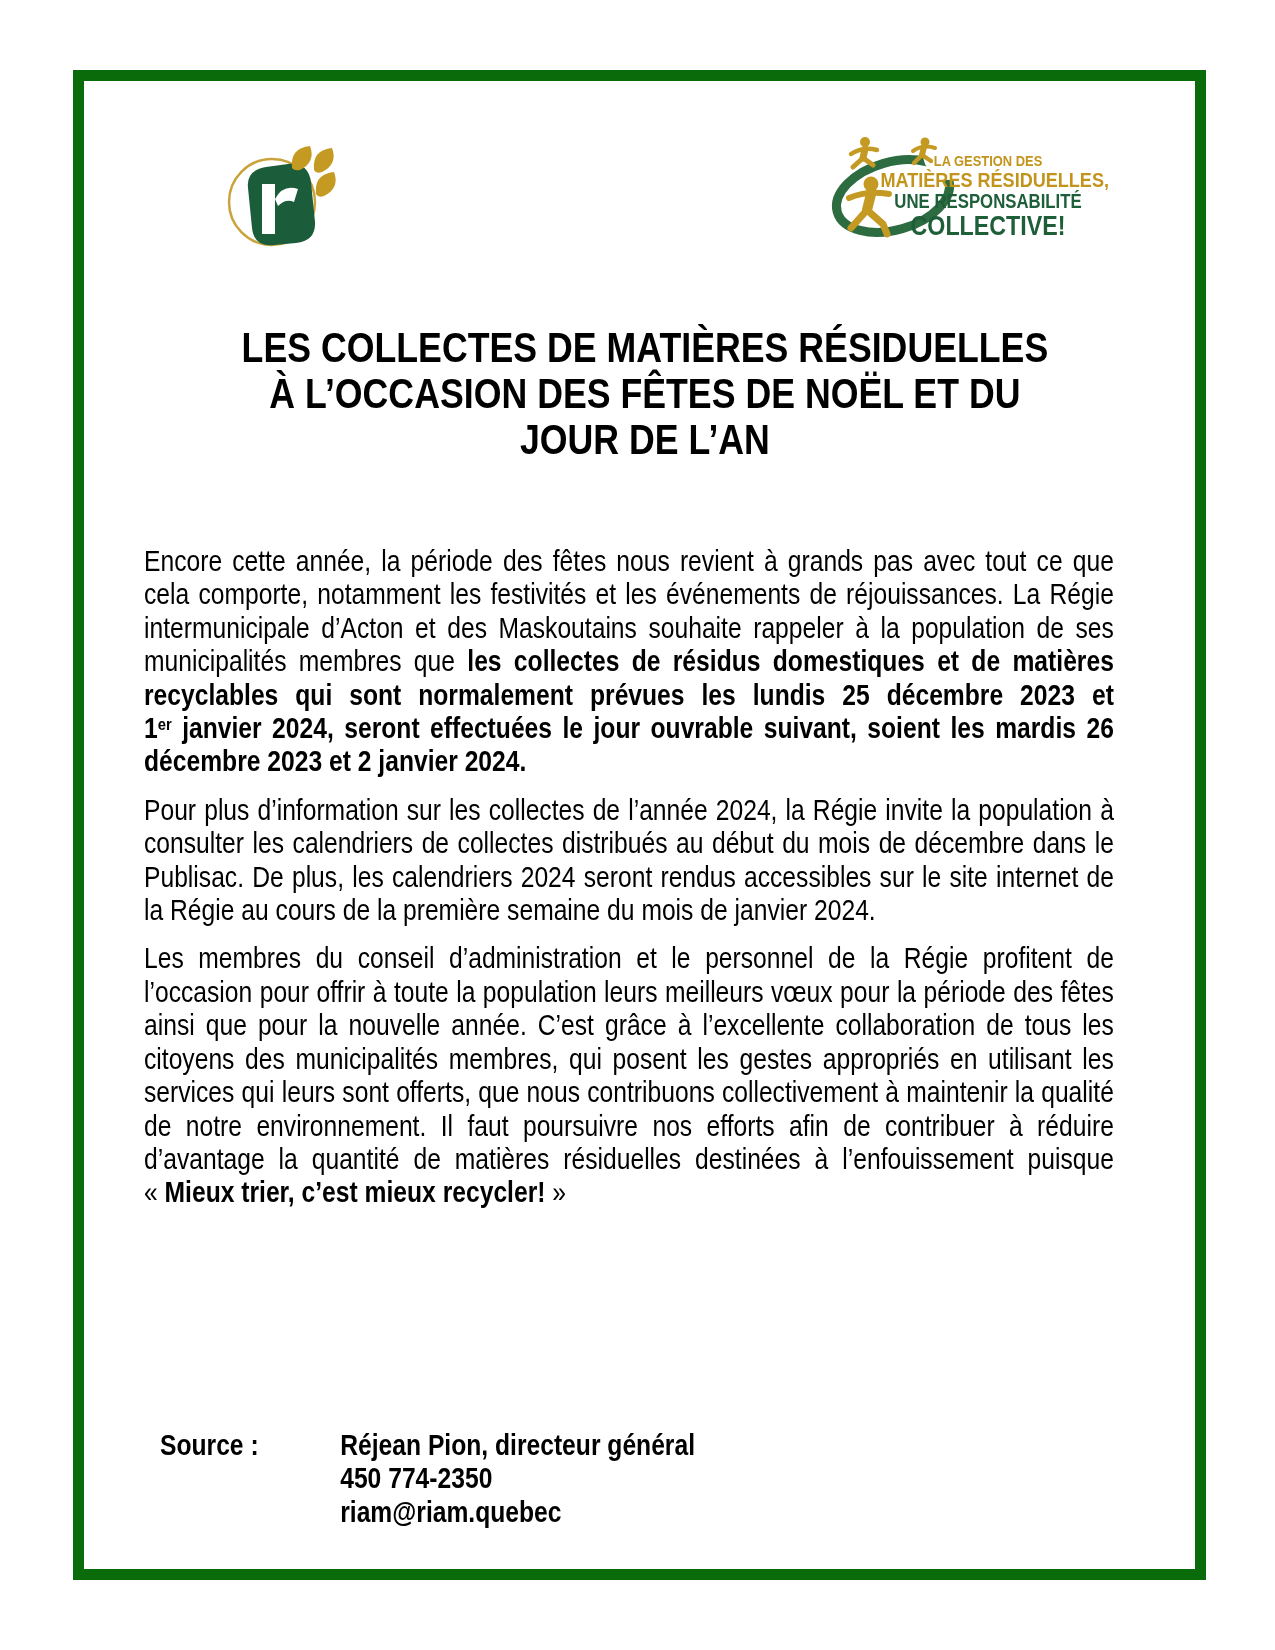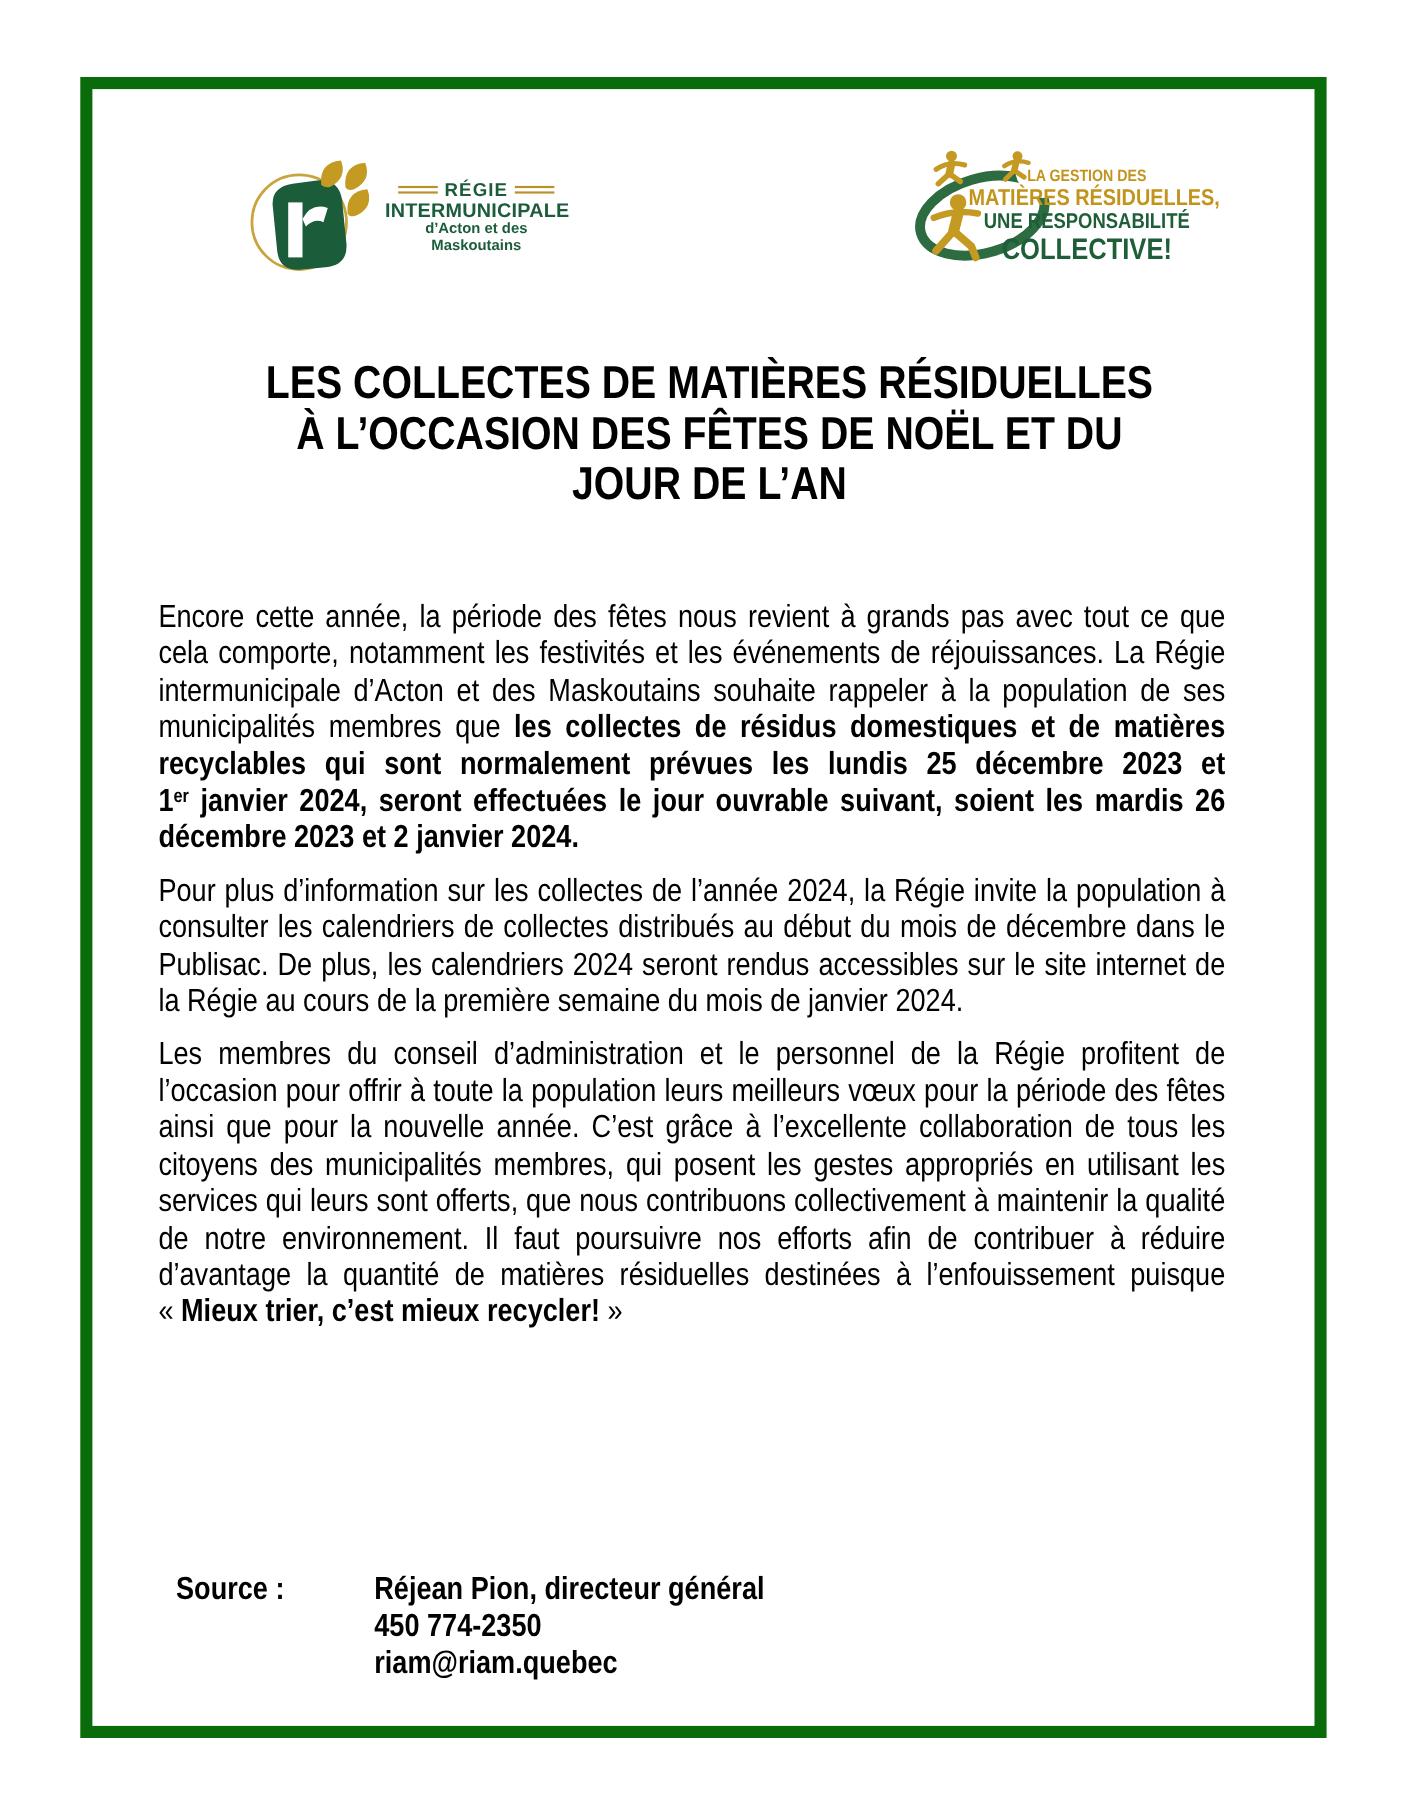--- a/index.html
+++ b/index.html
@@ -94,29 +94,20 @@
       <circle cx="46" cy="58" r="43" fill="#ffffff" stroke="#c9a43c" stroke-width="2.5"></circle>
       <path d="M22 44 Q20 26 40 23 L62 20 Q82 18 85 38 L89 78 Q90 97 70 99 L48 101 Q28 103 26 84 Z" fill="#1b5c3b"></path>
       <rect x="36" y="40" width="13" height="50" fill="#ffffff"></rect>
       <path d="M49 55 Q57 40 72 45 L68 58 Q60 54 52 62 Z" fill="#ffffff"></path>
       <g fill="#c49a22">
         <path d="M66 24 Q64 4 84 2 Q90 18 74 26 Q68 27 66 24 Z"></path>
         <path d="M88 26 Q86 6 106 4 Q112 20 96 28 Q90 30 88 26 Z"></path>
         <path d="M90 50 Q88 30 108 28 Q114 44 98 52 Q92 54 90 50 Z"></path>
       </g>
     </svg>
-    <div class="logo-left-text">
-      <div class="regie-row">
-        <span class="gold-rule"></span>
-        <span class="regie-name">RÉGIE</span>
-        <span class="gold-rule"></span>
-      </div>
-      <div class="inter-name">INTERMUNICIPALE</div>
-      <div class="acton-name">d’Acton et des Maskoutains</div>
-    </div>
   </div>
 
   <div class="logo-right">
     <svg width="150" height="118" viewBox="0 0 150 118">
       <g transform="rotate(-16 72 62)">
         <ellipse cx="72" cy="62" rx="58" ry="34" fill="none" stroke="#2d6b40" stroke-width="9"></ellipse>
       </g>
       <circle cx="128" cy="20" r="26" fill="#ffffff"></circle>
       <g stroke="#c49a22" fill="none" stroke-linecap="round">
         <circle cx="50" cy="50" r="7.5" fill="#c49a22" stroke="none"></circle>

